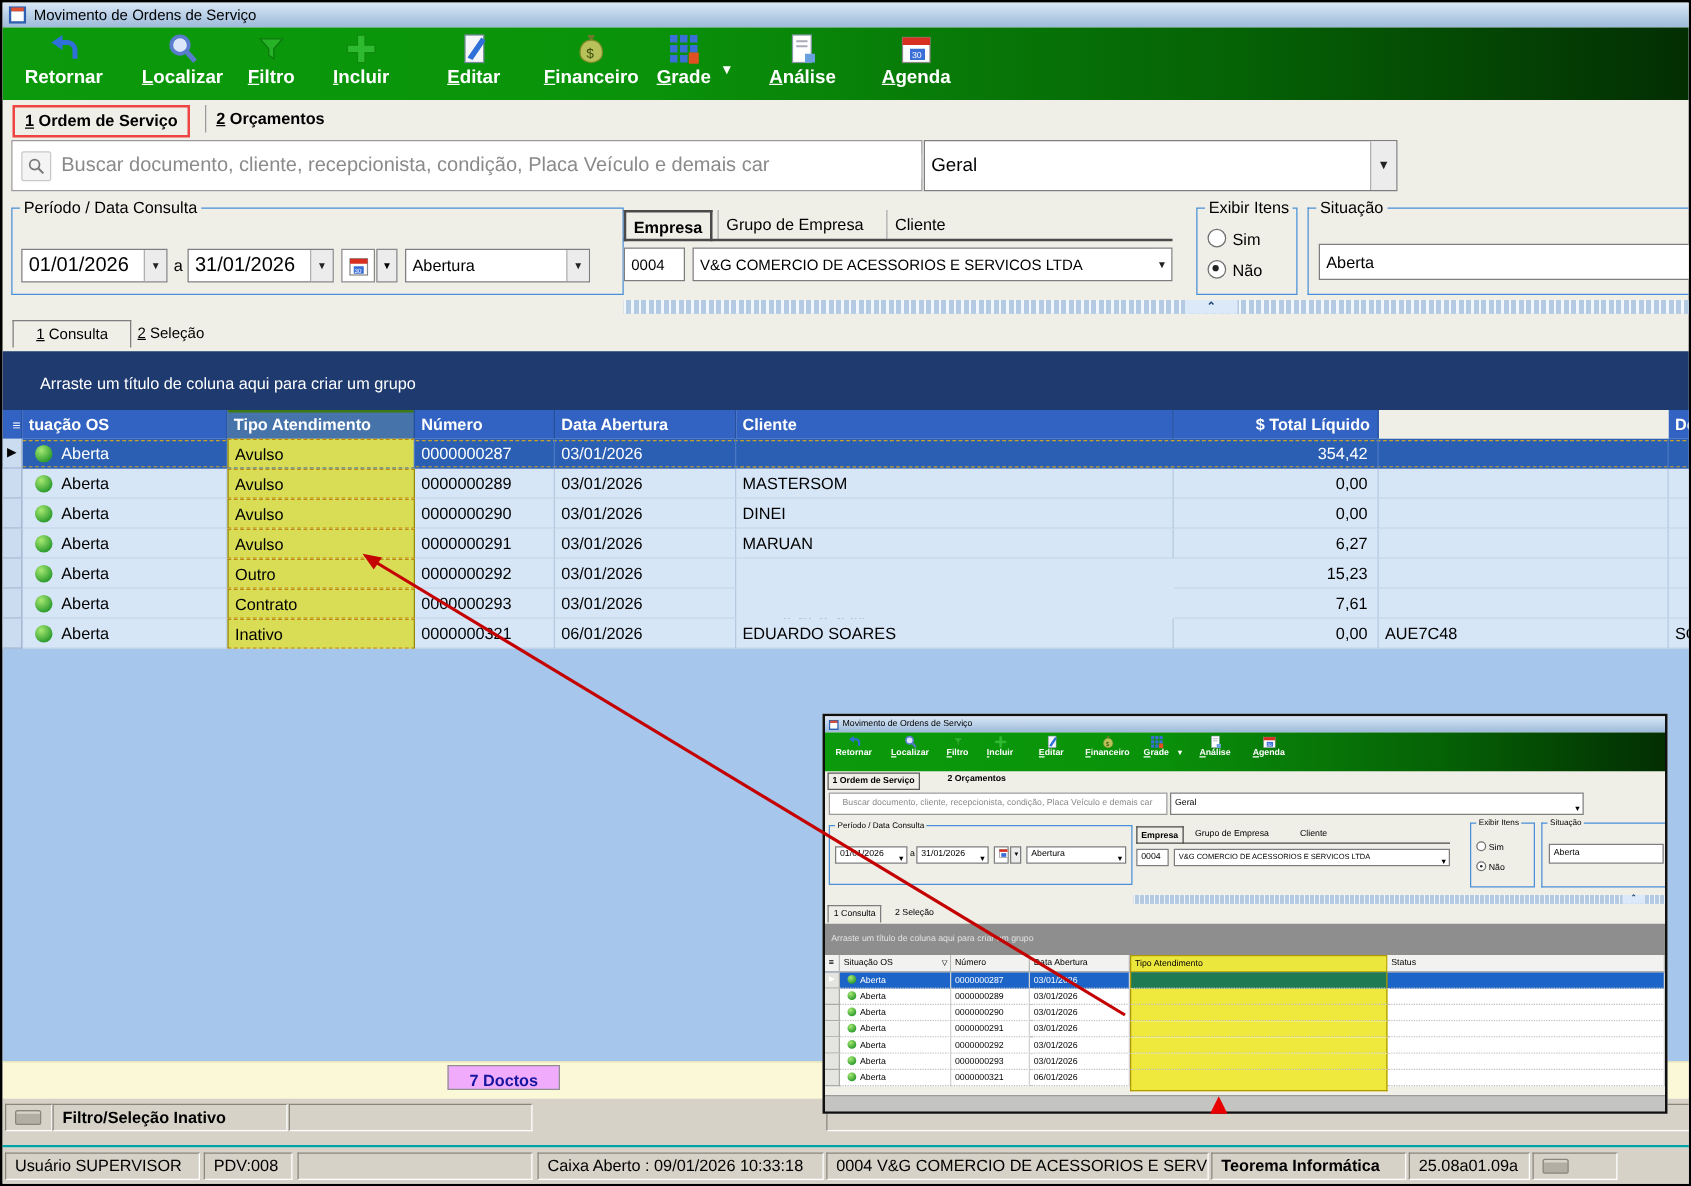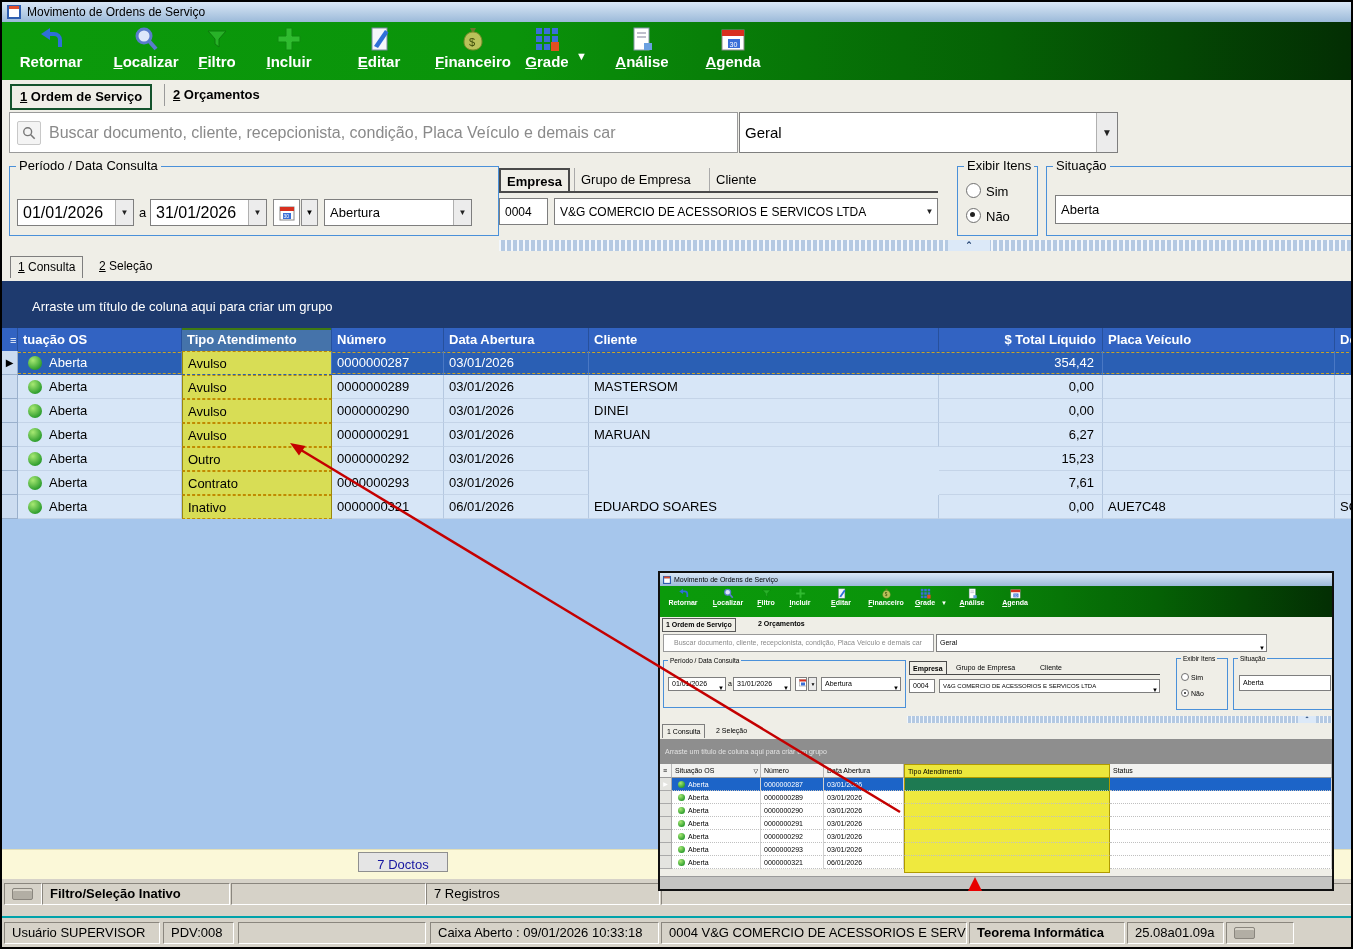--- a/index.html
+++ b/index.html
@@ -16,21 +16,21 @@
     background:linear-gradient(90deg,#0b9a0b 0%,#0a930a 38%,#056105 74%,#032e03 100%);}
   .tb-btn{position:absolute;top:4px;height:52px;text-align:center;cursor:pointer;}
   .tb-ic{display:block;margin:0 auto;width:26px;height:26px;}
   .tb-lb{display:block;margin-top:1px;font-size:15px;font-weight:bold;color:#fff;white-space:nowrap;}
   .tb-lb .u{text-decoration:underline;}
   .tb-dd{position:absolute;left:574px;top:28px;color:#fff;font-size:11px;cursor:pointer;}
   
   .mtab{position:absolute;top:82px;height:22px;line-height:22px;font-size:13px;
     font-weight:bold;padding:0 8px;white-space:nowrap;}
   .mtab .u,.vtab .u,.etab .u{text-decoration:underline;}
-  .mtab.active{border:2px solid #14532d;background:#efeee7;}
+  .mtab.active{border:2px solid #ef4444;background:#efeee7;}
   .mtab.plain{border-left:1px solid #9a9a9a;}
   
   .search-box{position:absolute;left:7px;top:110px;width:729px;height:41px;background:#fff;
     border:1px solid #9a9a9a;display:flex;align-items:center;box-sizing:border-box;}
   .mag{width:22px;height:22px;margin:0 6px 0 7px;border:1px solid #c8c8c8;background:#f4f4f4;
     border-radius:2px;flex:0 0 auto;display:flex;align-items:center;justify-content:center;}
   .search-box input{border:none;outline:none;flex:1;font-size:16px;font-family:inherit;color:#333;}
   .search-box input::placeholder{color:#8a8a8a;}
   .combo{background:#fff;border:1px solid #7e7e7e;position:absolute;display:flex;
     align-items:center;padding-left:5px;box-sizing:border-box;white-space:nowrap;overflow:hidden;}
@@ -47,21 +47,21 @@
     display:inline-block;position:relative;vertical-align:-2px;margin-right:5px;}
   .radio.on::after{content:"";position:absolute;left:3px;top:3px;width:5px;height:5px;
     border-radius:50%;background:#222;}
   .rrow{font-size:13px;white-space:nowrap;}
   
   .splitter{position:absolute;left:497px;top:238px;width:856px;height:11px;background:#c6d6ea;
     background-image:repeating-linear-gradient(90deg,#f2f7fd 0 2px,#b4c9e2 2px 6px);}
   .split-btn{position:absolute;left:946px;top:238px;width:42px;height:11px;background:#dce9f8;
     font-size:9px;line-height:11px;text-align:center;color:#204070;font-weight:bold;cursor:pointer;}
   
-  .vtab{position:absolute;top:254px;height:21px;line-height:21px;font-size:12px;padding:0 7px;white-space:nowrap;}
+  .vtab{position:absolute;top:254px;height:21px;line-height:21px;font-size:12px;padding:0 18px;white-space:nowrap;}
   .vtab.active{border:1px solid #7e7e7e;border-bottom:none;background:#efeee7;}
   
   .group-band{position:absolute;left:0;top:279px;width:1353px;height:47px;background:#1e3a6e;}
   .group-band span{position:absolute;left:30px;top:18px;color:#fff;font-size:13px;}
   .g-head{position:absolute;top:326px;height:23px;background:#3263c2;color:#fff;font-weight:bold;
     font-size:13px;line-height:23px;padding-left:5px;border-right:1px solid #27509c;
     box-sizing:border-box;white-space:nowrap;overflow:hidden;}
   .g-head.num{text-align:right;padding-right:6px;}
   .g-head.hl-head{box-shadow:inset 0 2px 0 #3e7a14, inset 0 0 0 60px rgba(190,210,30,.14);}
   .corner-ic{color:#fff;font-size:11px;padding-left:3px;}
@@ -77,22 +77,22 @@
   .g-selcell{position:absolute;left:0;top:0;width:16px;height:24px;background:#ccdcf0;
     border-right:1px solid #9ab0cc;border-bottom:1px solid #9ab0cc;box-sizing:border-box;
     font-size:10px;line-height:24px;text-align:center;color:#000;}
   .orb{display:inline-block;width:14px;height:14px;border-radius:50%;
     background:radial-gradient(circle at 35% 30%,#a8e973,#2f9e2f 72%);
     vertical-align:-3px;margin:0 7px 0 5px;}
   .grid-empty{position:absolute;left:0;top:517px;width:1353px;height:330px;background:#a6c6ec;}
   
   .docband{position:absolute;left:0;top:847px;width:1353px;height:30px;background:#fbf8d8;
     border-top:1px solid #e3dfb8;box-sizing:border-box;}
-  .docbox{position:absolute;left:356px;top:2px;width:90px;height:20px;background:#e5e5e5;
-    border:1px solid #8f8f8f;color:#1515a0;font-weight:normal;font-size:13px;
+  .docbox{position:absolute;left:356px;top:2px;width:90px;height:20px;background:#f0abfc;
+    border:1px solid #8f8f8f;color:#1515a0;font-weight:bold;font-size:13px;
     line-height:24px;text-align:center;box-sizing:border-box;}
   .sbar{position:absolute;left:0;width:1353px;background:#d6d2c8;}
   .spanel{position:absolute;height:22px;border:1px solid;border-color:#8a867e #fff #fff #8a867e;
     background:#d6d2c8;font-size:13px;line-height:20px;padding-left:7px;
     box-sizing:border-box;white-space:nowrap;overflow:hidden;}
   .spanel.bold{font-weight:bold;}
   .tealline{position:absolute;left:0;top:914px;width:1353px;height:2px;background:#00a2aa;}
   .blackstrip{position:absolute;left:0;top:945px;width:1353px;height:4px;background:#15100d;}
   .kbd{width:19px;height:10px;background:#b2aea4;border:1px solid #8a867e;
     border-radius:2px;margin-top:4px;box-shadow:inset 0 2px 0 #d8d4ca;}
@@ -325,21 +325,20 @@
     <span>Arraste um título de coluna aqui para criar um grupo</span>
   </div>
 
   <div class="g-head" style="left:0;width:16px;"><span class="corner-ic">≡</span></div>
   <div class="g-head" style="left:16px;width:164px;">tuação OS</div>
   <div class="g-head hl-head" style="left:180px;width:150px;">Tipo Atendimento</div>
   <div class="g-head" style="left:330px;width:112px;">Número</div>
   <div class="g-head" style="left:442px;width:145px;">Data Abertura</div>
   <div class="g-head" style="left:587px;width:350px;">Cliente</div>
   <div class="g-head num" style="left:937px;width:164px;">$ Total Líquido</div>
-  <div class="g-head" style="left:1101px;width:232px;">Placa Veículo</div>
   <div class="g-head" style="left:1333px;width:20px;">De</div>
 
   <div id="grid-rows">
       <div class="g-row sel" style="top: 349px;">
         <div class="g-selcell">▶</div>
         <div class="g-cell" style="left: 16px; width: 164px;"><span class="orb"></span><span>Aberta</span></div>
         <div class="g-cell hl" style="left: 180px; width: 150px;"><span>Avulso</span></div>
         <div class="g-cell" style="left: 330px; width: 112px;"><span>0000000287</span></div>
         <div class="g-cell" style="left: 442px; width: 145px;"><span>03/01/2026</span></div>
         <div class="g-cell num" style="left: 937px; width: 164px;"><span>354,42</span></div>
@@ -418,21 +417,20 @@
   <div class="docband">
     <div class="docbox">7 Doctos</div>
   </div>
 
   <div class="sbar" style="top:877px;height:37px;">
     <div class="spanel" style="left:2px;top:4px;width:38px;">
         <div class="kbd"></div>
       </div>
     <div class="spanel bold" style="left:40px;top:4px;width:188px;">Filtro/Seleção Inativo</div>
     <div class="spanel" style="left:229px;top:4px;width:195px;"></div>
-    <div class="spanel" style="left:424px;top:4px;width:234px;">7 Registros</div>
     <div class="spanel" style="left:659px;top:4px;width:692px;"></div>
   </div>
 
   <div class="tealline"></div>
 
   <div class="sbar" style="top:916px;height:30px;">
     <div class="spanel" style="left:2px;top:4px;width:156px;">Usuário SUPERVISOR</div>
     <div class="spanel" style="left:161px;top:4px;width:71px;">PDV:008</div>
     <div class="spanel" style="left:236px;top:4px;width:188px;"></div>
     <div class="spanel" style="left:428px;top:4px;width:229px;">Caixa Aberto : 09/01/2026 10:33:18</div>

